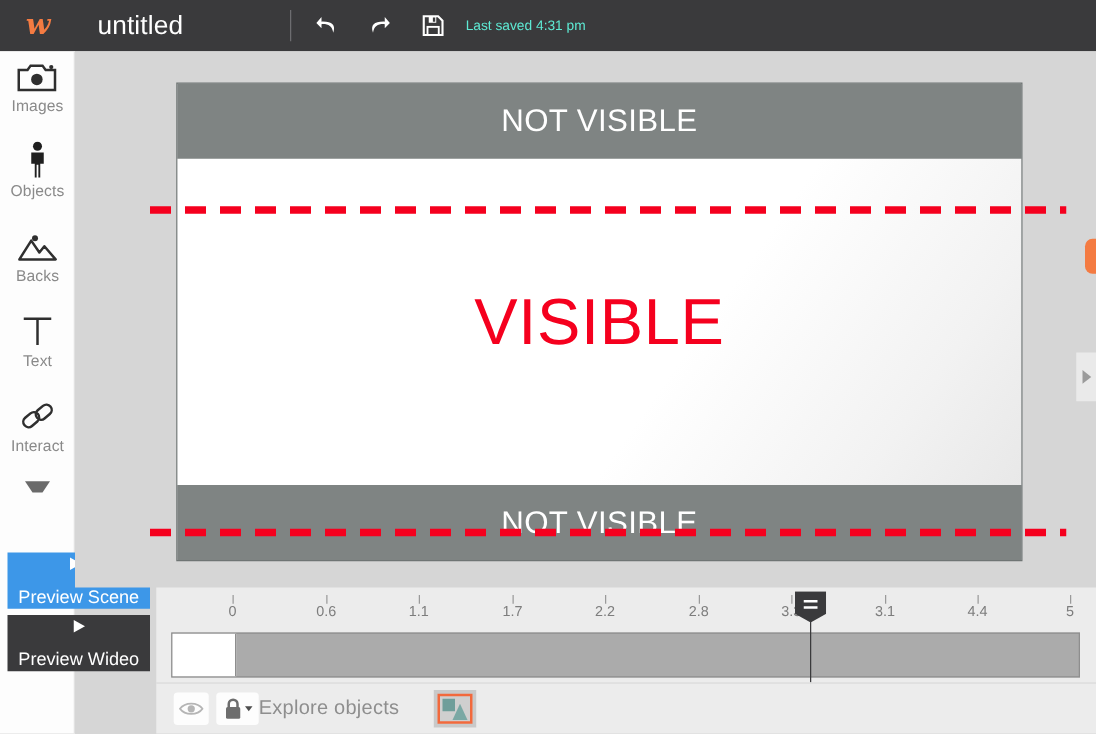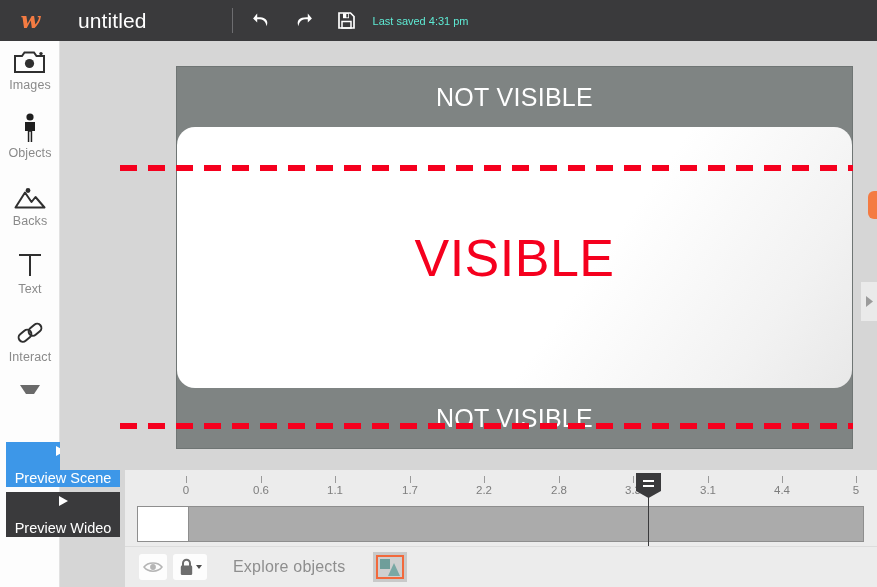--- a/index.html
+++ b/index.html
@@ -77,33 +77,33 @@
   .prev-ico { height: 15px; display: flex; align-items: center; }
   .prev-lbl { font-size: 14.5px; line-height: 1; margin-top: 12px; }
 
   
   .stage {
     position: absolute; left: 60px; top: 41px; width: 817px; height: 429px;
     background: #d6d6d6; overflow: hidden;
   }
   .artboard {
     position: absolute; left: 82px; top: 26px; width: 675px; height: 381px;
-    background: #7f8483; outline: 1px solid #6f7574; margin-left: 35px;
+    background: #7f8483; outline: 1px solid #6f7574;
   }
   .band {
     position: absolute; left: 0; width: 675px; height: 60px;
     display: flex; align-items: center; justify-content: center;
     color: #ffffff; font-size: 25px; letter-spacing: .3px;
   }
   .band-top { top: 0; }
   .band-bottom { bottom: 0; }
   .visible-area {
     position: absolute; left: 0; top: 60px; width: 675px; height: 261px;
     background: linear-gradient(125deg,#ffffff 0%,#ffffff 60%,#f2f2f2 85%,#e8e8e8 100%);
-    display: flex; align-items: center; justify-content: center; border-radius: 18px;
+    display: flex; align-items: center; justify-content: center;
   }
   .visible-text {
     color: #f5001e; font-size: 52px; letter-spacing: .5px; line-height: 1;
   }
   .guide {
     position: absolute; left: 60px; width: 733px; height: 6px;
     background: repeating-linear-gradient(to right,
       #f5001e 0px, #f5001e 17px, rgba(0,0,0,0) 17px, rgba(0,0,0,0) 28px);
   }
   .guide-top { top: 124px; }
@@ -166,21 +166,21 @@
     cursor: pointer; margin-left: 14px;
   }
   .bb-lock {
     width: 34px; margin-left: 6px; gap: 2px;
   }
   .bb-caret {
     width: 0; height: 0; border-left: 3.5px solid transparent;
     border-right: 3.5px solid transparent; border-top: 4px solid #4d4d4d;
   }
   .bb-label {
-    font-size: 16px; color: #8e8e8e; margin-left: 26px; letter-spacing: .2px;
+    font-size: 16px; color: #8e8e8e; letter-spacing: .2px;
   }
   .shapes-btn {
     width: 34px; height: 30px; background: #c9c9c9; margin-left: 28px;
     display: flex; align-items: center; justify-content: center;
     cursor: pointer;
   }
   .shapes-inner {
     width: 28px; height: 24px; border: 2px solid #f2693c;
     background: #cfcfcf; position: relative;
   }

